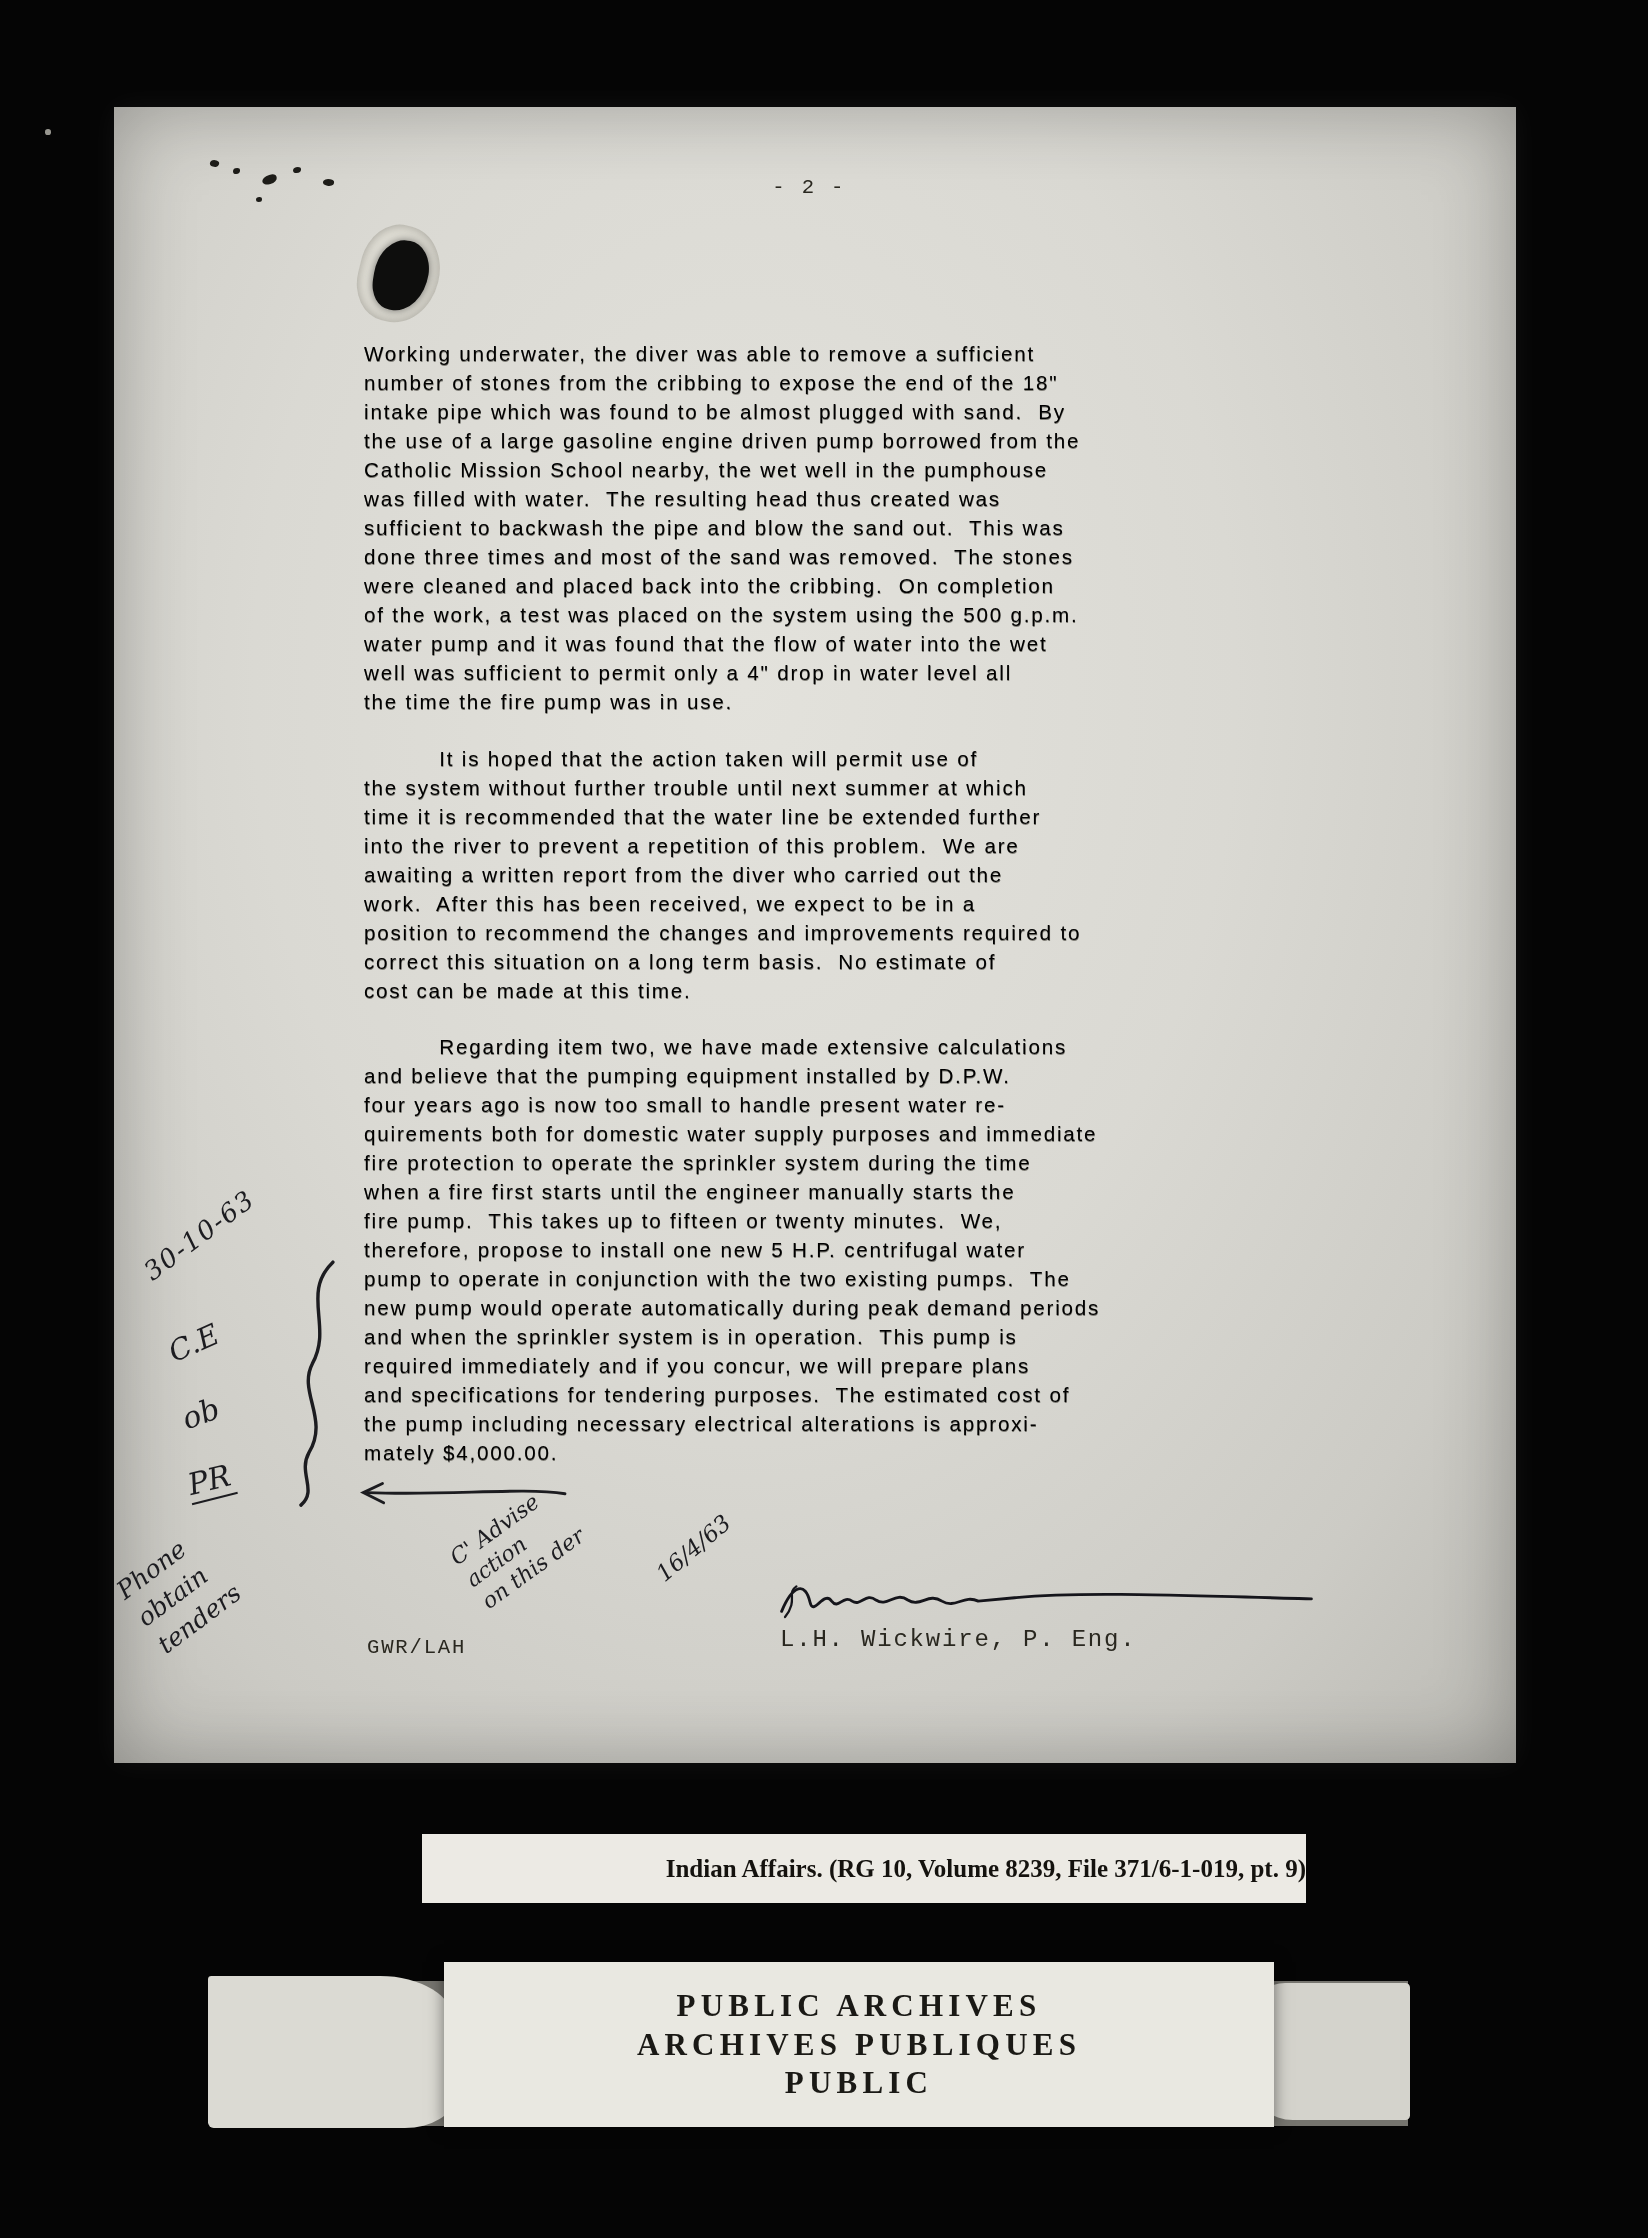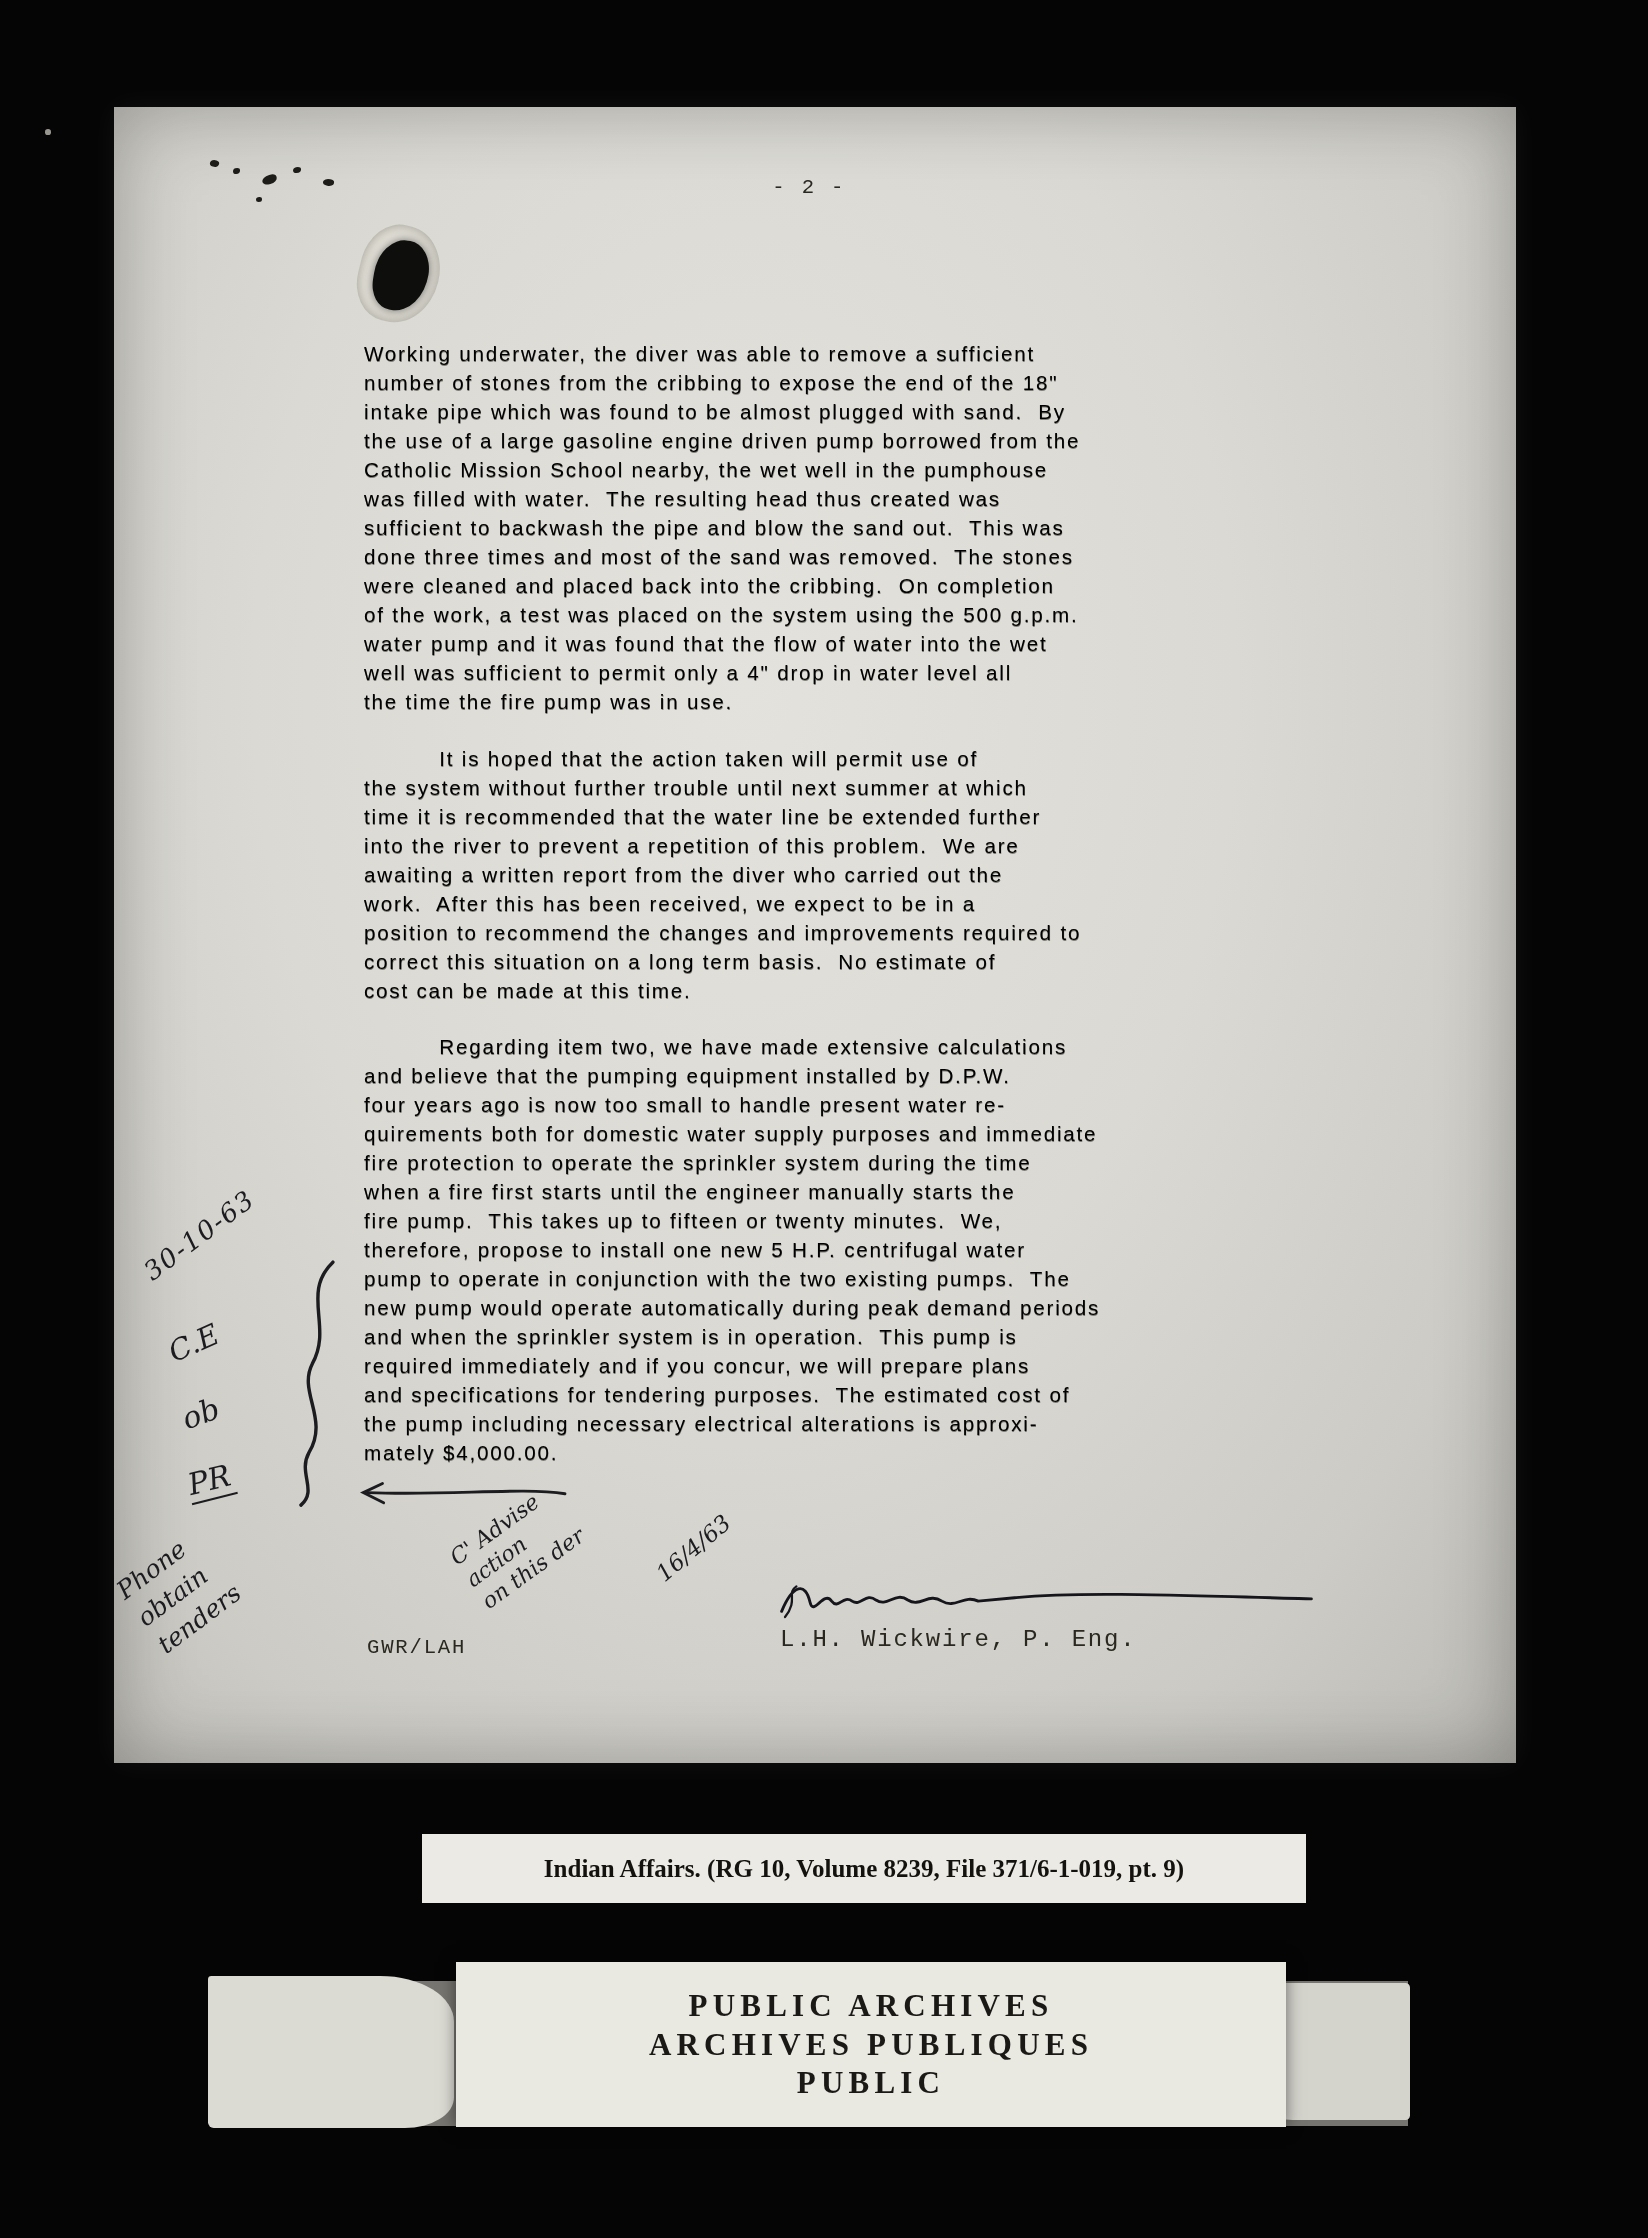--- a/index.html
+++ b/index.html
@@ -45,32 +45,32 @@
   .hole-ring{position:absolute;left:245px;top:118px;width:80px;height:98px;background:#e7e5dc;
              border-radius:48% 52% 55% 45%;transform:rotate(14deg);
              box-shadow:inset 0 0 13.7px rgba(90,88,80,.55);}
   .hole{position:absolute;left:260px;top:133px;width:54px;height:71px;background:#0e0e0d;
         border-radius:55% 45% 60% 40%;transform:rotate(9deg);box-shadow:0 0 9.2px rgba(0,0,0,.55);}
   .film-speck{position:absolute;left:45px;top:129px;width:5.7px;height:5.7px;border-radius:50%;
               background:#97968f;}
 
   
   .label-strip{position:absolute;left:422px;top:1834px;width:884px;height:69px;background:#eceae4;
-               display:flex;align-items:center;justify-content:center;}
+               display:flex;align-items:center;justify-content:flex-end;}
   .label-strip span{font-family:"Liberation Serif", serif;font-weight:bold;font-size:25px;color:#14120e;}
 
   .tape{position:absolute;left:215px;top:1981px;width:1193px;height:145px;background:#76756f;}
   .tape-left{position:absolute;left:-6.9px;top:-4.6px;width:246px;height:152px;background:#dbdad3;
              border-radius:3.4px 30% 20% 5.7px;}
   .tape-right{position:absolute;right:-2.3px;top:2.3px;width:156px;height:137px;background:#d4d3cc;
               border-radius:20% 4.6px 4.6px 25%;}
 
   .stamp-box{position:absolute;left:444px;top:1962px;width:830px;height:165px;background:#e9e8e1;
              display:flex;flex-direction:column;align-items:center;justify-content:center;gap:2.3px;
-             box-shadow:0 0 15px rgba(0,0,0,.5);margin-left:12px;}
+             box-shadow:0 0 15px rgba(0,0,0,.5);}
   .stamp-line{font-family:"Liberation Serif", serif;font-weight:bold;font-size:31px;
               letter-spacing:5.2px;color:#1a1915;}
 </style>
 </head>
 <body>
 
 <div class="stage">
 
   <div class="film-speck"></div>
 

